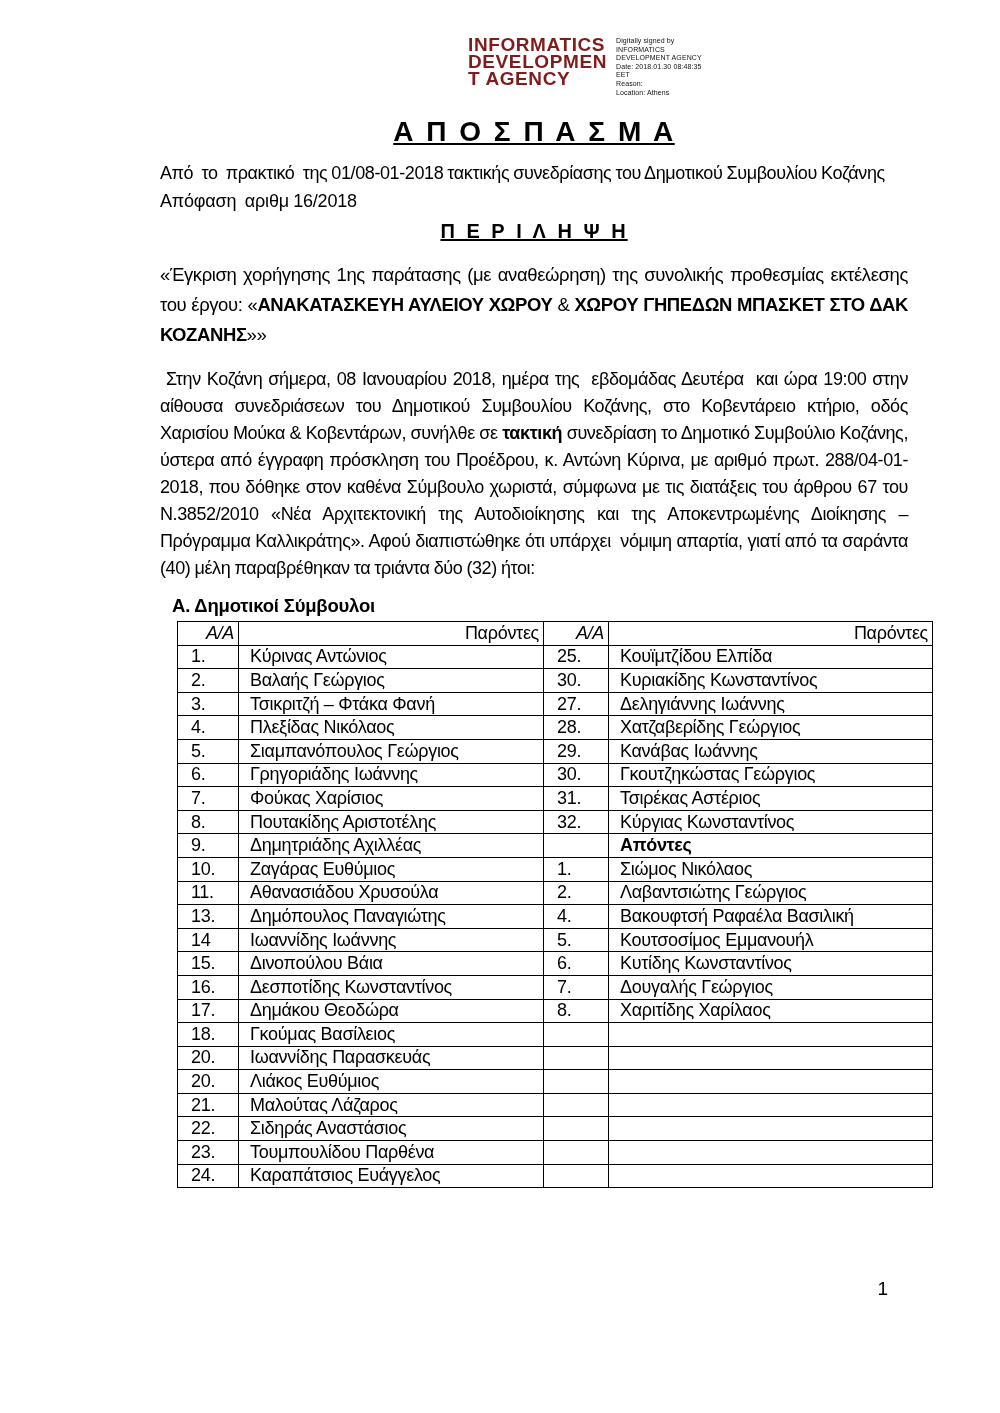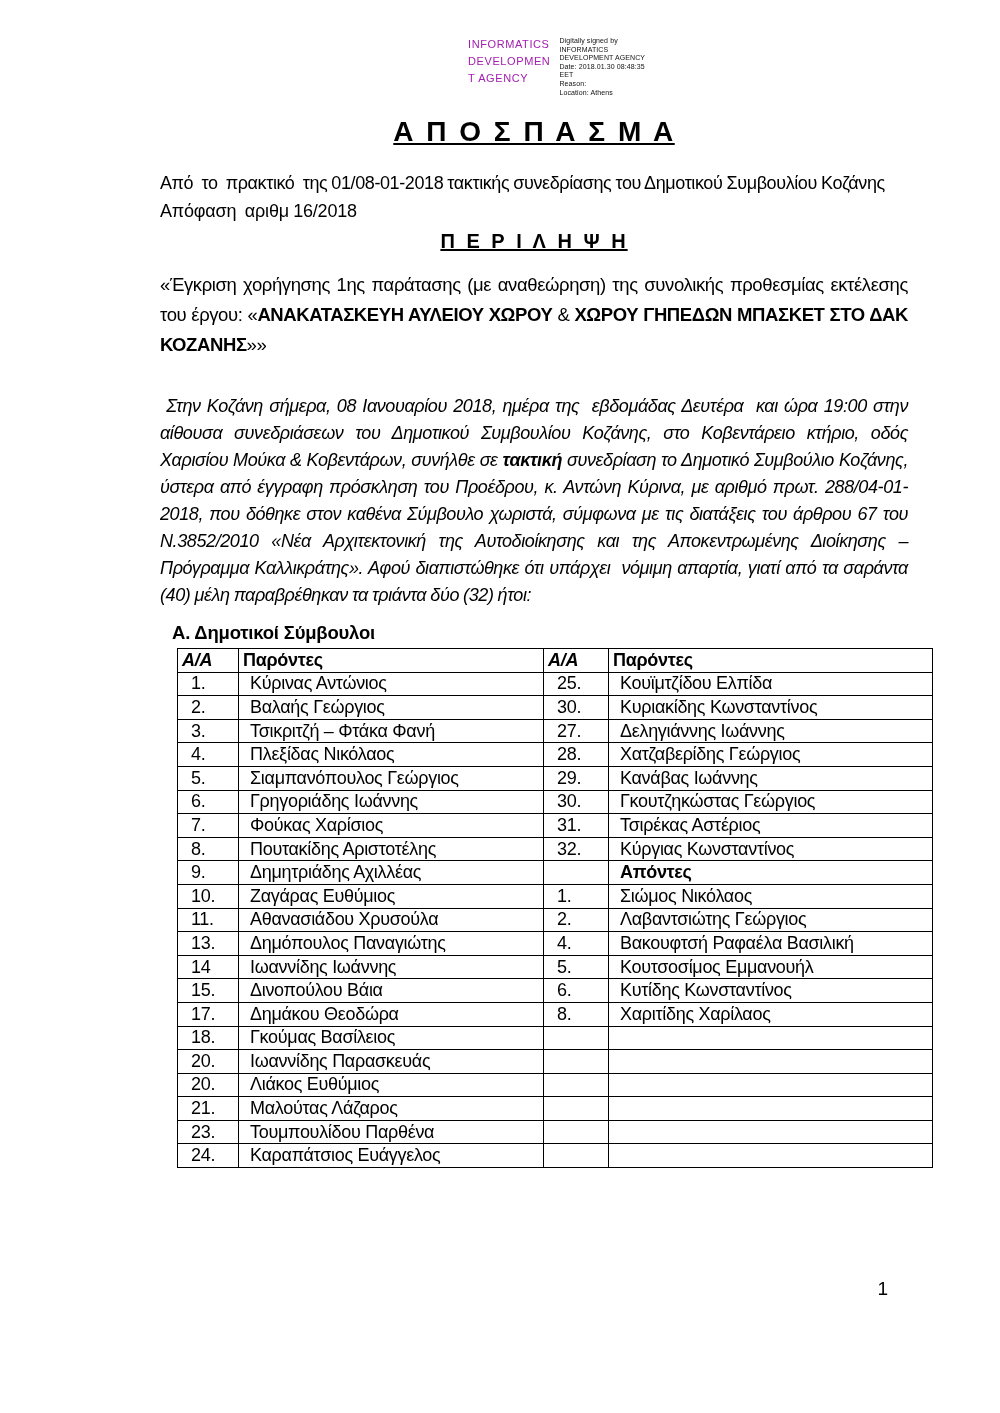--- a/index.html
+++ b/index.html
@@ -10,69 +10,69 @@
     margin: 0 auto;
     background: #ffffff;
     color: #000;
     font-family: "Liberation Sans", "DejaVu Sans", sans-serif;
     overflow: hidden;
   }
 
   
   .sig-block { position: absolute; top: 36px; left: 468px; display: flex; gap: 9px; }
   .sig-stamp {
-    font-size: 11px; line-height: 17px; font-weight: 400;
-    letter-spacing: 0.6px; white-space: pre-line; color: #a21caf;
+    font-size: 19px; line-height: 17px; font-weight: 700;
+    letter-spacing: 0.6px; white-space: pre-line; color: #7f1d1d;
   }
   .sig-details {
     font-size: 7px; line-height: 8.6px; white-space: pre-line;
     letter-spacing: 0.1px; color: #111; padding-top: 1px;
   }
 
   
   .content { position: absolute; left: 160px; top: 0; width: 748px; }
 
   .doc-title {
     margin: 116px 0 0 0; text-align: center;
     font-size: 28px; font-weight: bold; text-decoration: underline;
     letter-spacing: 1.5px; word-spacing: 2px;
   }
   .p {
     margin: 0; text-align: justify; white-space: pre-wrap;
     font-size: 18px; line-height: 28px;
     letter-spacing: -0.4px; word-spacing: -0.5px;
   }
-  .p-intro  { margin-top: 21px; }
+  .p-intro  { margin-top: 11px; }
   .decision { white-space: pre-wrap; font-size: 18px; letter-spacing: -0.2px; }
   .summary-title {
     margin: 5px 0 9px 0; text-align: center;
     font-size: 20px; font-weight: bold; text-decoration: underline;
     letter-spacing: 2px; word-spacing: 2px;
   }
   .p-subject { margin-top: 17px; line-height: 30px; font-size: 18.5px; }
-  .p-body    { margin-top: 33px; line-height: 27px; font-style: italic; }
+  .p-body    { margin-top: 16px; line-height: 27px; }
 
   .table-heading {
     margin: 13px 0 0 12px;
     font-size: 18.5px; font-weight: bold; letter-spacing: -0.2px;
   }
 
   table.council {
     border-collapse: collapse; table-layout: fixed;
     margin: 4px 0 0 17px; width: 755px;
     border: 1.5px solid #000;
   }
   table.council th, table.council td {
     border: 1px solid #000;
     font-size: 18px; line-height: 21px;
     height: 22.6px; padding: 0 4px;
     overflow: hidden; white-space: nowrap;
     letter-spacing: -0.3px;
   }
-  table.council th { text-align: left; font-weight: bold; }
+  table.council th { text-align: right; font-weight: normal; }
   table.council th.aa { font-style: italic; }
   table.council td.num  { padding-left: 13px; }
   table.council td.name { padding-left: 11px; }
   table.council td.b { font-weight: bold; }
 
   .page-number { position: absolute; top: 1278px; right: 112px; font-size: 19px; }
 </style>
 </head>
 <body>
 
@@ -201,20 +201,26 @@
             <td class="num">5.</td>
             <td class="name">Κουτσοσίμος Εμμανουήλ</td>
           </tr>
           <tr>
             <td class="num">15.</td>
             <td class="name">Δινοπούλου Βάια</td>
             <td class="num">6.</td>
             <td class="name">Κυτίδης Κωνσταντίνος</td>
           </tr>
           <tr>
+            <td class="num">16.</td>
+            <td class="name">Δεσποτίδης Κωνσταντίνος</td>
+            <td class="num">7.</td>
+            <td class="name">Δουγαλής Γεώργιος</td>
+          </tr>
+          <tr>
             <td class="num">17.</td>
             <td class="name">Δημάκου Θεοδώρα</td>
             <td class="num">8.</td>
             <td class="name">Χαριτίδης Χαρίλαος</td>
           </tr>
           <tr>
             <td class="num">18.</td>
             <td class="name">Γκούμας Βασίλειος</td>
             <td class="num"></td>
             <td class="name"></td>
@@ -231,20 +237,26 @@
             <td class="num"></td>
             <td class="name"></td>
           </tr>
           <tr>
             <td class="num">21.</td>
             <td class="name">Μαλούτας Λάζαρος</td>
             <td class="num"></td>
             <td class="name"></td>
           </tr>
           <tr>
+            <td class="num">22.</td>
+            <td class="name">Σιδηράς Αναστάσιος</td>
+            <td class="num"></td>
+            <td class="name"></td>
+          </tr>
+          <tr>
             <td class="num">23.</td>
             <td class="name">Τουμπουλίδου Παρθένα</td>
             <td class="num"></td>
             <td class="name"></td>
           </tr>
           <tr>
             <td class="num">24.</td>
             <td class="name">Καραπάτσιος Ευάγγελος</td>
             <td class="num"></td>
             <td class="name"></td>

